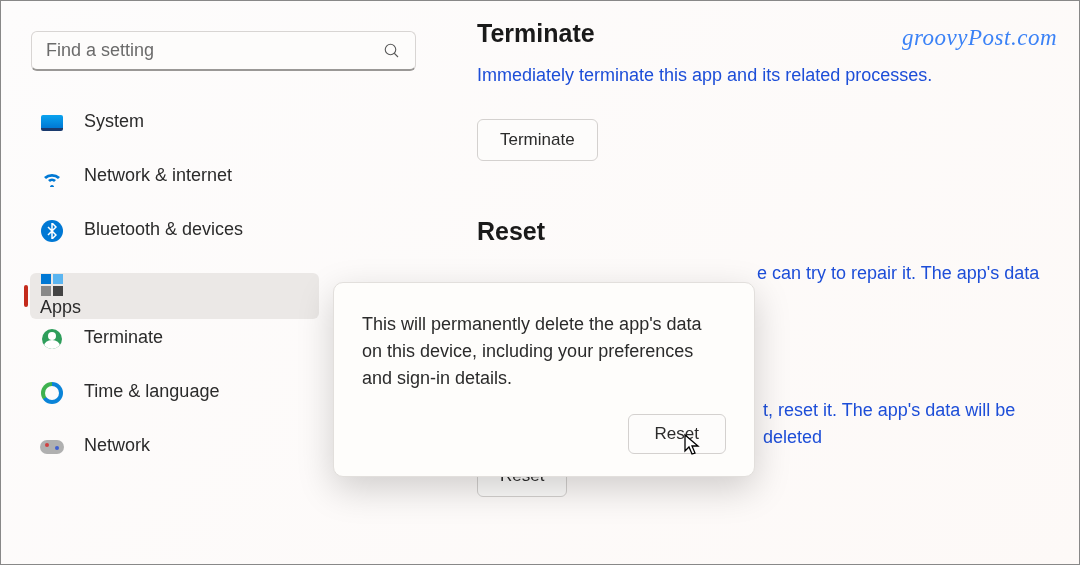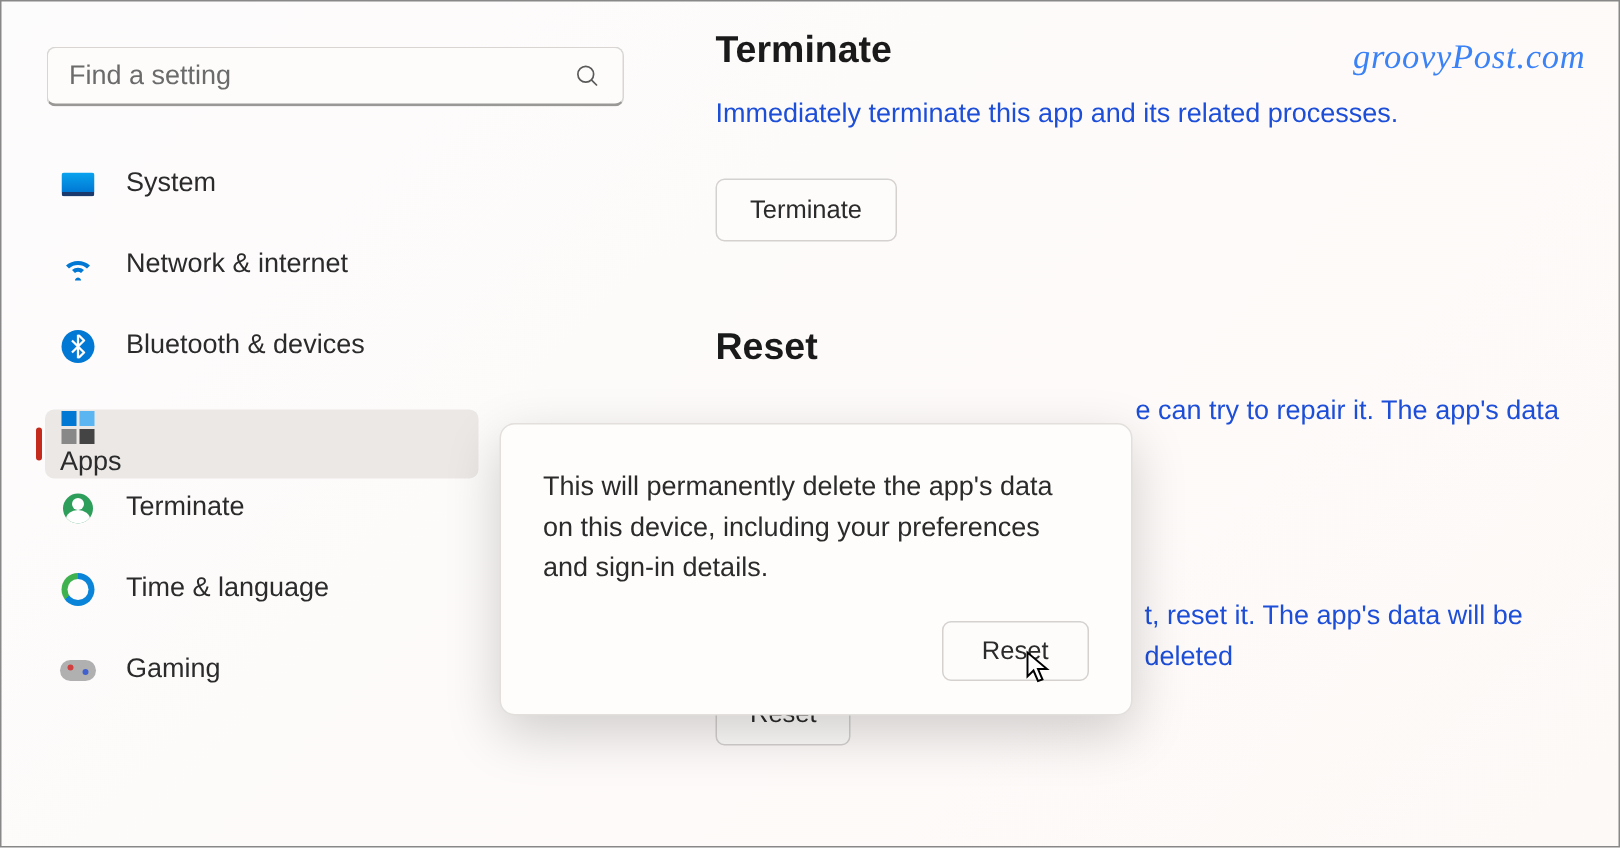--- a/index.html
+++ b/index.html
@@ -230,21 +230,21 @@
       <li class="nav-item">
         <span class="nav-icon">
             <span class="i-time"></span>
           </span>
         <span class="nav-label">Time &amp; language</span>
       </li>
       <li class="nav-item">
         <span class="nav-icon">
             <span class="i-game"></span>
           </span>
-        <span class="nav-label">Gaming</span>
+        <span class="nav-label">Network</span>
       </li>
     </ul>
   </aside>
 
   <main class="main">
     <h2 class="section-title">Terminate</h2>
     <p class="section-desc">Immediately terminate this app and its related processes.</p>
     <button class="btn">Terminate</button>
 
     <div class="section-gap"></div>

